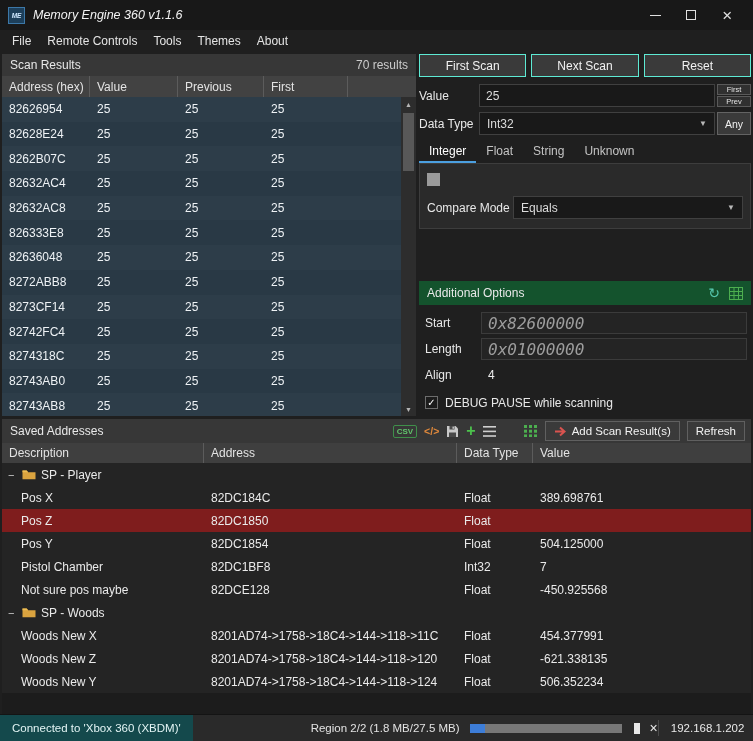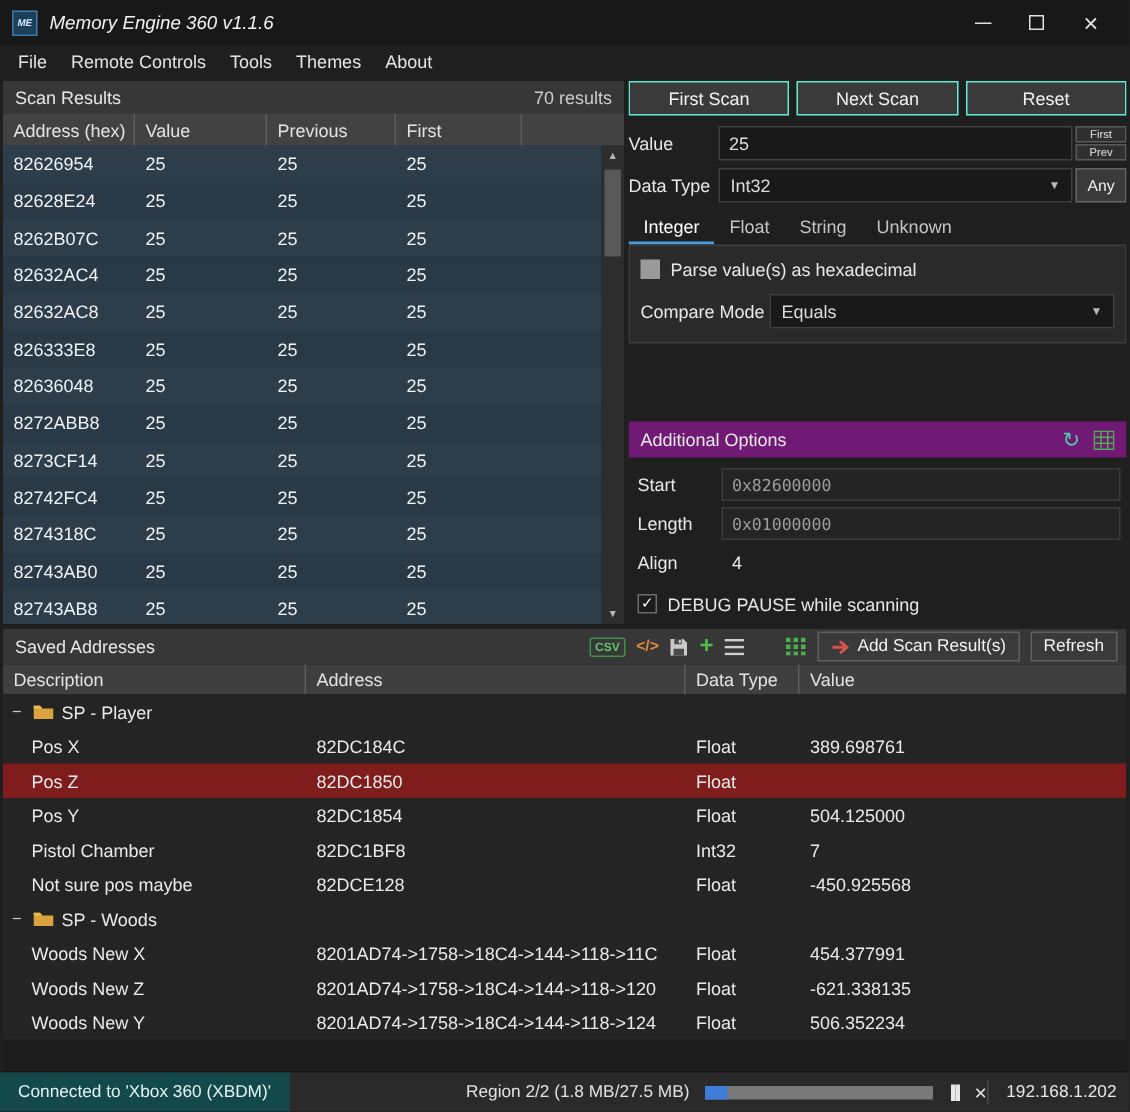--- a/index.html
+++ b/index.html
@@ -69,28 +69,28 @@
   .tab-content { background:#2a2a2a; border:1px solid #3d3d3d; padding:5px 7px 9px 7px; flex:none; }
   .chk-row { display:flex; align-items:center; gap:7px; height:21px; }
   .chk { width:13px; height:13px; flex:none; }
   .chk.gray { background:#9a9a9a; }
   .chk.checked { background:#1c1c1c; border:1px solid #6d6d6d; color:#ffffff; font-size:10px;
                  display:flex; align-items:center; justify-content:center; line-height:1; }
   .compare-row { display:flex; align-items:center; margin-top:6px; height:23px; }
   .compare-row .form-label { width:86px; }
   .gap-flex { height:52px; flex:none; }
 
-  .ao-header { height:24px; flex:none; background:#701a75; display:flex; align-items:center; justify-content:space-between; padding:0 8px; }
+  .ao-header { height:24px; flex:none; background:#14532d; display:flex; align-items:center; justify-content:space-between; padding:0 8px; }
   .ao-icons { display:flex; align-items:center; gap:9px; }
   .refresh-icon { color:#56c7ad; font-size:14px; line-height:1; }
   .ao-body { padding:7px 4px 0 6px; }
   .ao-row { display:flex; align-items:center; height:22px; margin-bottom:4px; }
   .ao-label { width:56px; flex:none; }
   .ao-input { flex:1; height:22px; background:#242424; border:1px solid #3b3b3b; color:#9d9d9d;
-              font-family:"DejaVu Sans Mono", monospace; font-size:11px; display:flex; align-items:center; padding:0 6px; }
+              font-family:"DejaVu Sans Mono", monospace; font-size:16px; display:flex; align-items:center; padding:0 6px;font-style:italic; }
   .align-val { padding-left:7px; color:#ececec; }
   .ao-checks { margin-top:6px; display:flex; flex-direction:column; gap:2px; }
 
   
   .saved { flex:1; display:flex; flex-direction:column; margin:3px 2px 0 2px; background:#1c1c1c; overflow:hidden; }
   .saved-header { height:24px; flex:none; background:#373737; display:flex; align-items:center; padding:0 6px 0 8px; gap:7px; }
   .saved-header .saved-title { flex:1; }
   .icon-btn { display:flex; align-items:center; justify-content:center; height:18px; }
   .csv-badge { border:1px solid #3f8f4a; color:#62c46c; font-size:8px; font-weight:bold; padding:1px 3px; border-radius:2px; }
   .code-icon { color:#e0893c; font-weight:bold; font-size:10.5px; }
@@ -294,21 +294,20 @@
 
       <div class="tabs">
           <div class="tab active">Integer</div>
           <div class="tab">Float</div>
           <div class="tab">String</div>
           <div class="tab">Unknown</div>
         </div>
       <div class="tab-content">
         <div class="chk-row">
           <span class="chk gray"></span>
-          <span>Parse value(s) as hexadecimal</span>
         </div>
         <div class="compare-row">
           <div class="form-label">Compare Mode</div>
           <div class="select-box">
             <span>Equals</span>
             <span class="caret">▼</span>
           </div>
         </div>
       </div>
 

